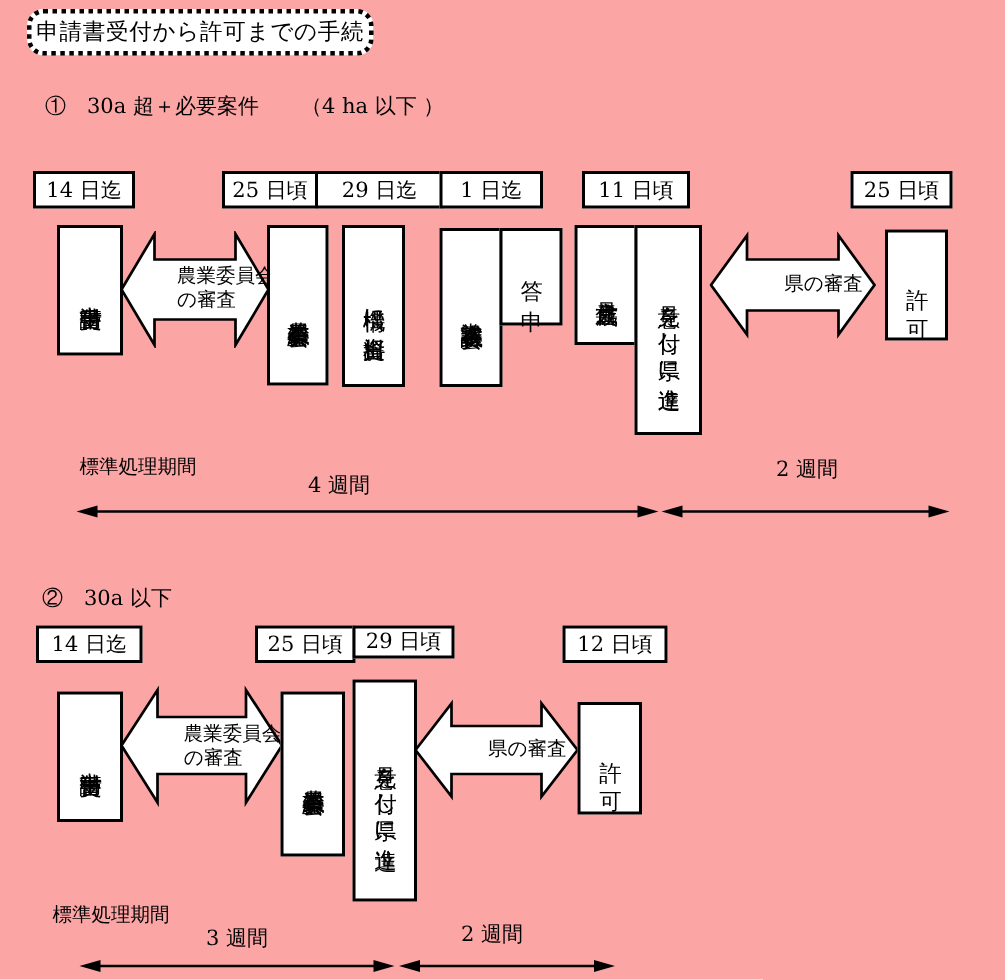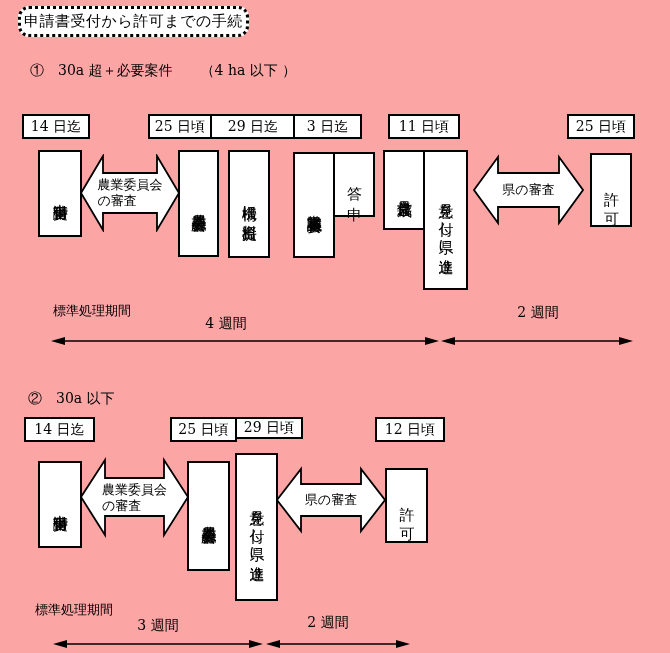--- a/index.html
+++ b/index.html
@@ -23,21 +23,21 @@
     display:flex;align-items:center;justify-content:center;
   }
   .datebox{font-size:14px;white-space:pre;}
   
   .vlabel{
     writing-mode:vertical-rl;text-orientation:upright;
     font-size:15px;line-height:1;letter-spacing:.5px;white-space:pre;
   }
   .spread{letter-spacing:21px;margin-bottom:-21px;}
   
-  .arrow{position:absolute;}
+  .arrow{position:absolute;padding-left:41px;}
   .arrow svg{position:absolute;left:0;top:0;}
   .arrow-label{
     position:absolute;left:0;top:0;right:0;bottom:0;
     display:flex;align-items:center;justify-content:center;
     font-size:13px;line-height:16px;white-space:pre-line;text-align:left;
   }
   
   .dim{position:absolute;}
   .dim-label{position:absolute;font-size:14px;text-align:center;white-space:pre;}
   .plabel{position:absolute;font-size:13px;white-space:pre;}
@@ -53,21 +53,21 @@
 
   <div class="heading" style="left:30px;top:62px;">①　30a 超＋必要案件　　（4 ha 以下 ）</div>
 
   <div class="box datebox" style="left:22px;top:114px;width:68px;height:25px;">
     <span>14 日迄</span></div>
   <div class="box datebox" style="left:148px;top:114px;width:64px;height:25px;">
     <span>25 日頃</span></div>
   <div class="box datebox" style="left:210px;top:114px;width:86px;height:25px;">
     <span>29 日迄</span></div>
   <div class="box datebox" style="left:293px;top:114px;width:69px;height:25px;">
-    <span>3 日迄</span></div>
+    <span>1 日迄</span></div>
   <div class="box datebox" style="left:388px;top:114px;width:72px;height:25px;">
     <span>11 日頃</span></div>
   <div class="box datebox" style="left:567px;top:114px;width:68px;height:25px;">
     <span>25 日頃</span></div>
 
   <div class="box" style="left:38px;top:150px;width:44px;height:87px;">
     <span class="vlabel">申請書受付</span>
     </div>
 
   <div class="arrow" style="left:80px;top:154px;width:100px;height:78px;">

